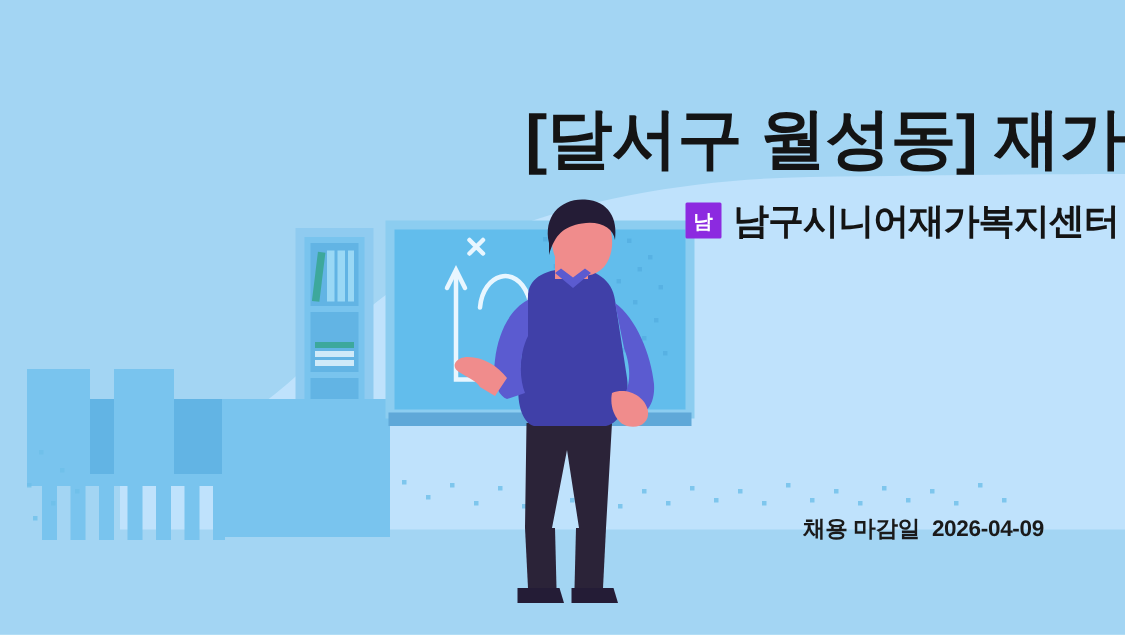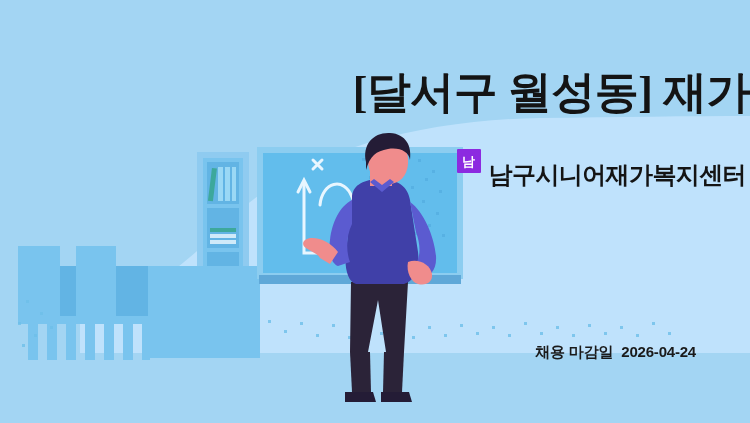--- a/index.html
+++ b/index.html
@@ -25,21 +25,20 @@
     position:absolute;
     right:0px; top:68px;
     width:620px;
     text-align:right;
     font-size:44px;
     font-weight:bold;
     color:#141414;
     letter-spacing:-0.5px;
     line-height:1.15;
     white-space:nowrap;
-    font-family:Liberation Serif, serif;
   }
   #org-row{
     position:absolute;
     right:4px; top:131px;
     display:flex;
     align-items:center;
     gap:8px;
   }
   #org-badge{
     display:inline-flex;
@@ -51,21 +50,20 @@
     font-weight:bold;
     line-height:1;
     border-radius:1px;
   }
   #org-name{
     font-size:24px;
     font-weight:bold;
     color:#141414;
     letter-spacing:-0.6px;
     white-space:nowrap;
-    margin-top:28px;
   }
   #deadline{
     position:absolute;
     right:54px; top:343px;
     font-size:15px;
     font-weight:bold;
     color:#1a1a1a;
     letter-spacing:-0.2px;
     white-space:nowrap;
   }
@@ -239,17 +237,17 @@
   <div id="text-layer">
 
     <div id="title">[달서구 월성동] 재가</div>
 
     <div id="org-row">
       <span id="org-badge">남</span>
       <span id="org-name">남구시니어재가복지센터</span>
     </div>
 
     <div id="deadline">
-      <span class="dl-label">채용 마감일</span><span>2026-04-24</span>
+      <span class="dl-label">채용 마감일</span><span>2026-04-09</span>
     </div>
 
   </div>
 </div>
 
 </body></html>

